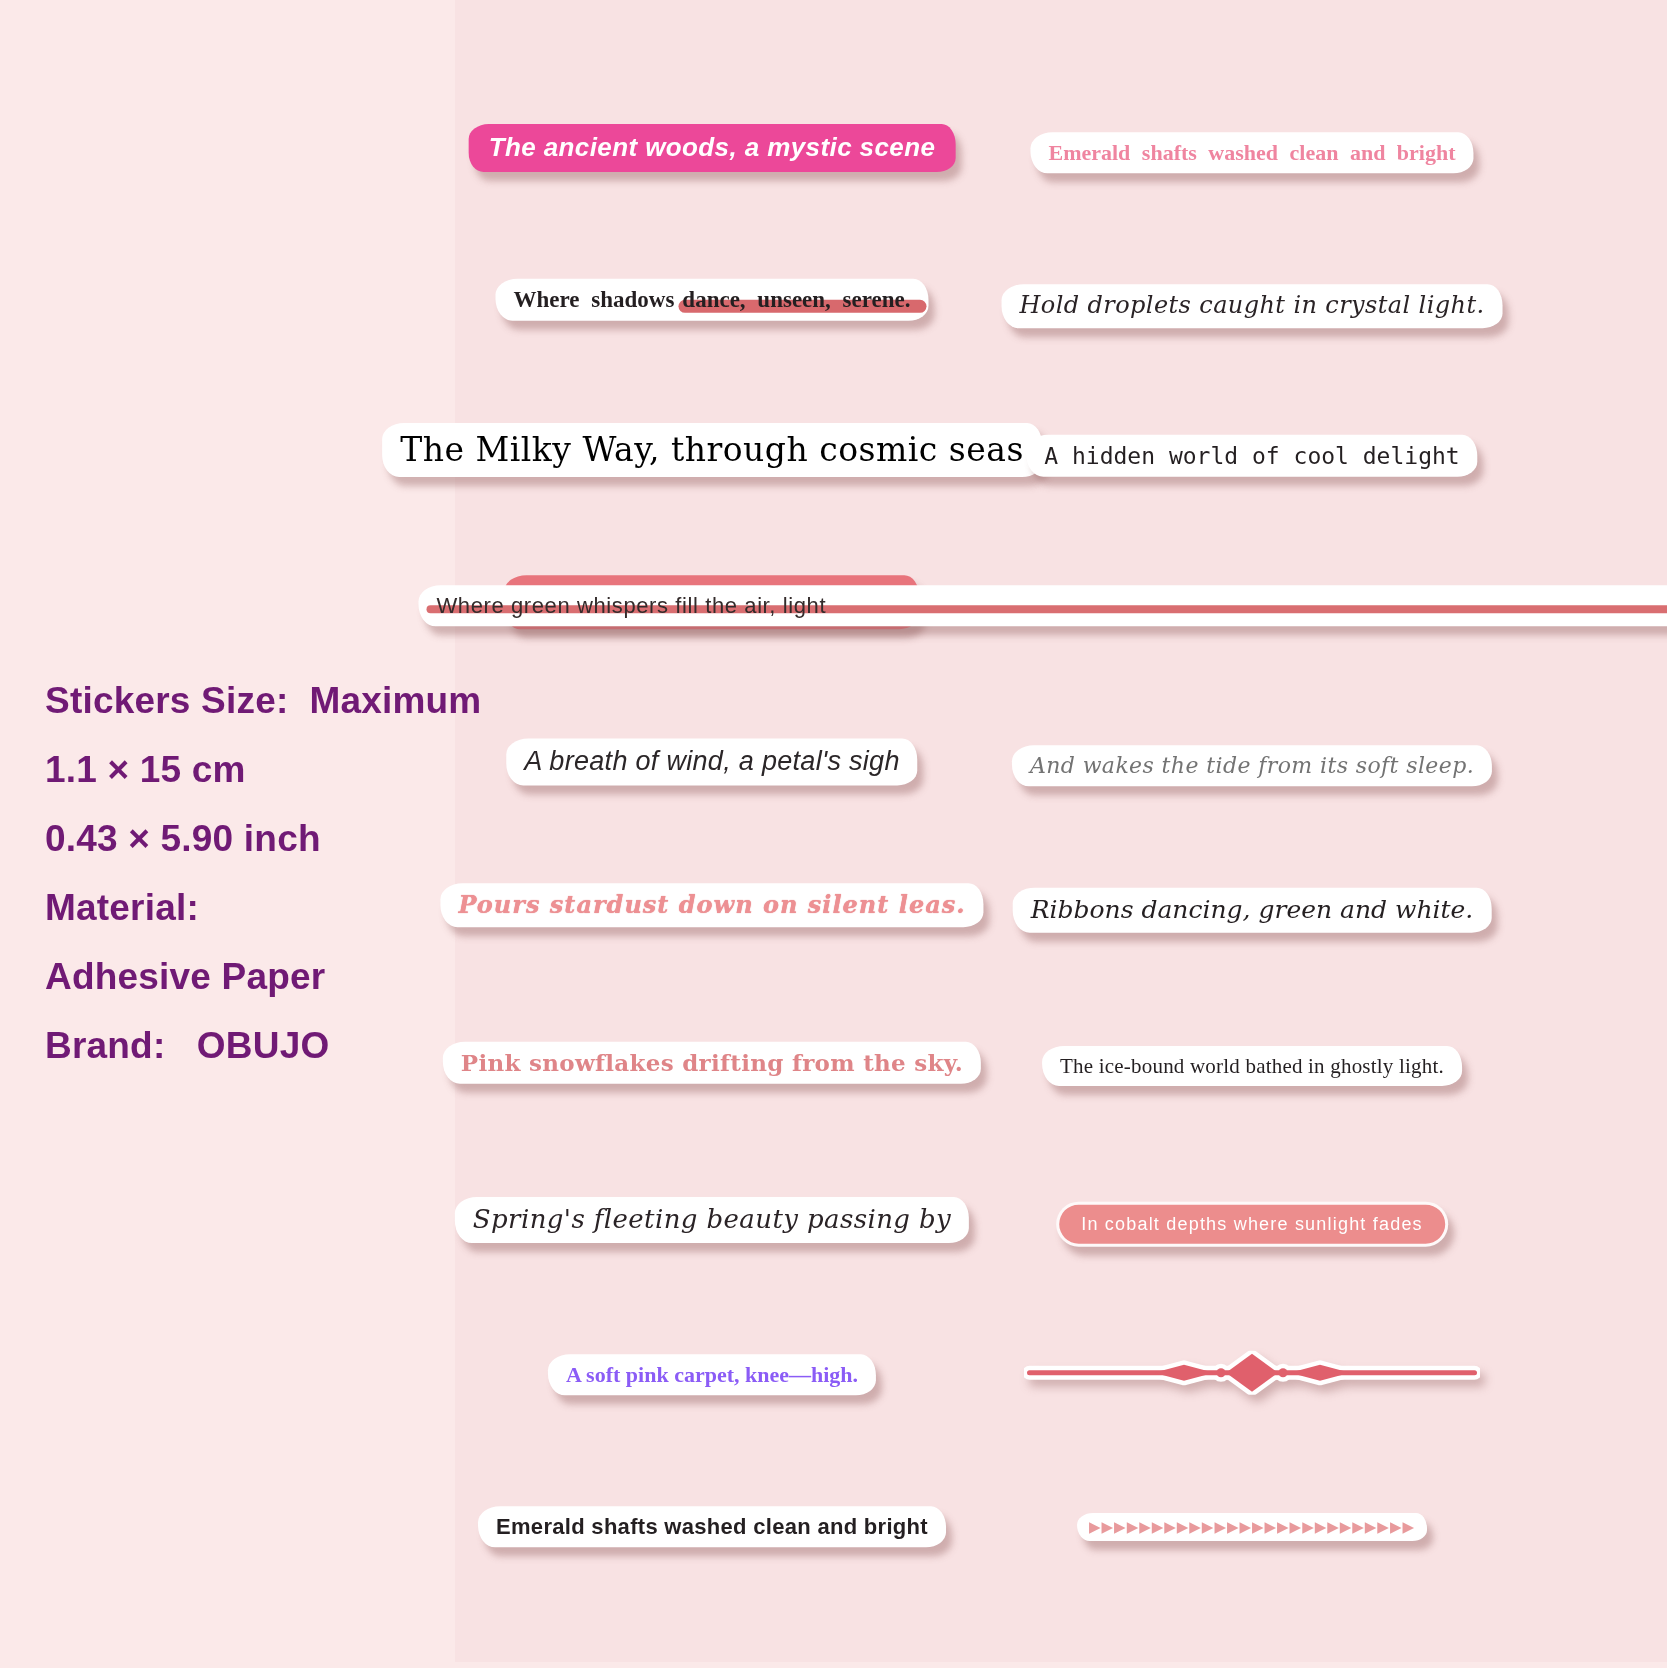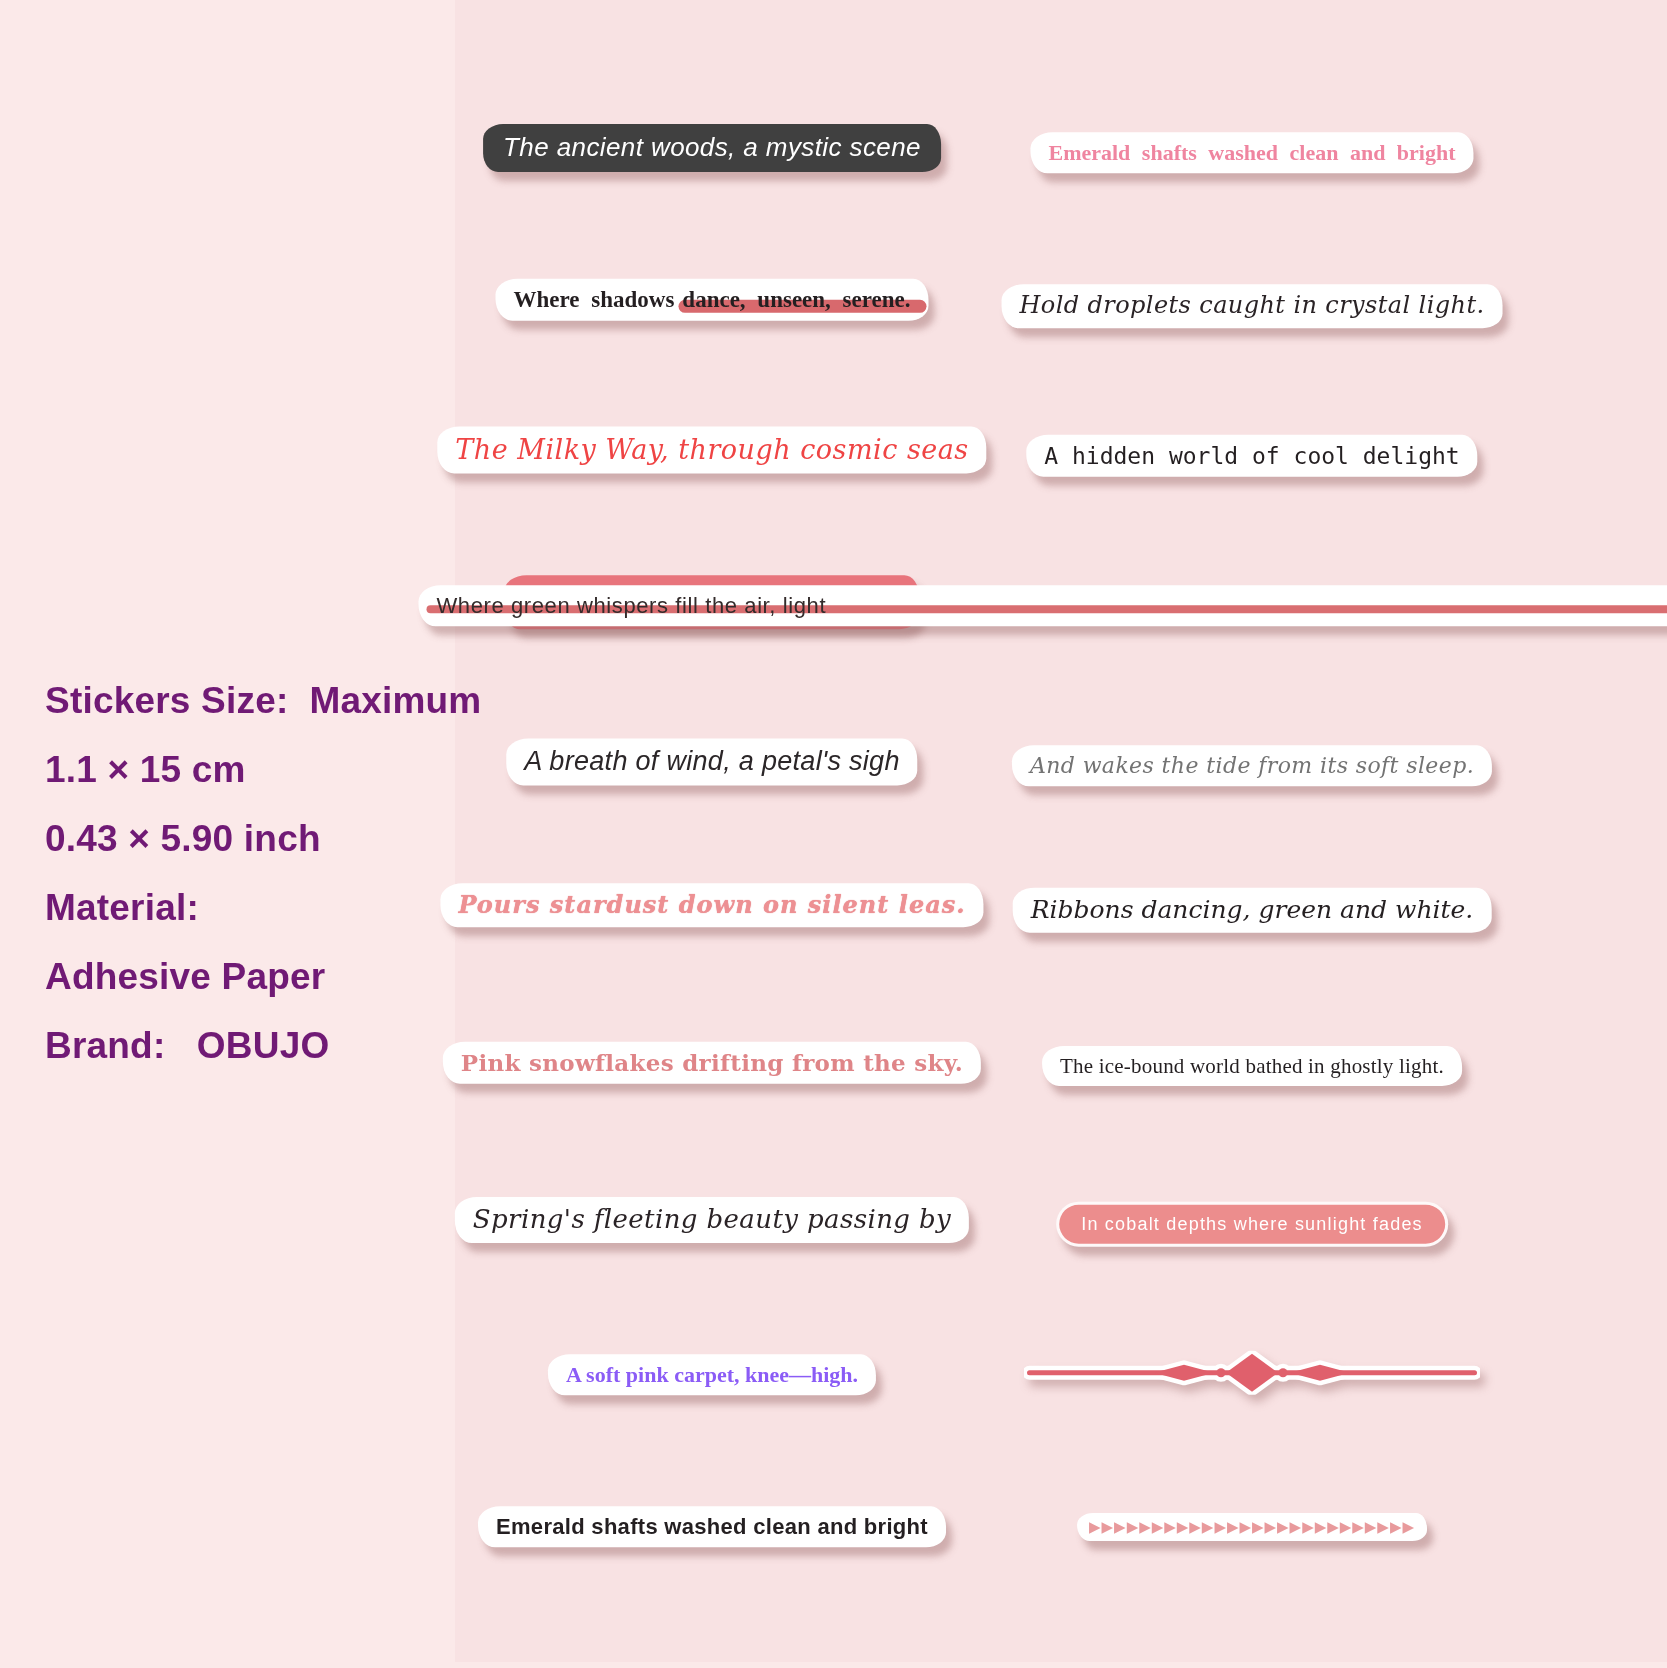--- a/index.html
+++ b/index.html
@@ -26,42 +26,42 @@
   }
   .colL{left:712px;}
   .colR{left:1252px;}
   .wb{
     background:#ffffff;
     padding:8px 18px;
     border-radius:22px 15px 20px 17px / 16px 21px 15px 22px;
     box-shadow:6px 9px 7px rgba(150,100,100,.42);
   }
   .pink-blob{
-    background:#404040;color:#ffffff;
+    background:#ec4899;color:#ffffff;
     padding:9px 20px;border-radius:20px 14px 19px 15px / 15px 20px 14px 19px;
     box-shadow:6px 9px 7px rgba(150,100,100,.42);
-    font-weight:400;font-style:italic;font-size:26px;letter-spacing:.4px;
+    font-weight:700;font-style:italic;font-size:26px;letter-spacing:.4px;
   }
   .red-blob{
     background:#e8747c;color:#ffffff;
     padding:9px 20px;border-radius:22px 15px 20px 16px / 16px 22px 15px 20px;
     box-shadow:6px 9px 7px rgba(150,100,100,.42);
     font-family:"Liberation Serif", serif;font-style:italic;font-weight:600;
     font-size:31px;letter-spacing:.5px;
   }
   .pill{
     background:#ec8d8d;color:#ffffff;
     border:3px solid rgba(255,255,255,.95);
     padding:9px 22px;border-radius:32px;
     box-shadow:6px 9px 7px rgba(150,100,100,.42);
     font-size:18px;letter-spacing:1.2px;
   }
   
   .serif-bold-under{font-family:Liberation Serif, serif;font-weight:700;color:#241f21;font-size:23px;word-spacing:6px;}
-  .script-fancy{font-family:"DejaVu Serif", serif;font-style:italic;color:#ef4444;font-size:27px;letter-spacing:.5px;}
+  .script-fancy{font-family:"DejaVu Serif", serif;color:#000000;font-size:33px;letter-spacing:.5px;}
   .hand-italic{font-style:italic;color:#2b2628;font-size:27px;letter-spacing:.3px;}
   .blackletter-pink{font-family:"DejaVu Serif", serif;font-weight:700;font-style:italic;color:#ed9093;font-size:24px;letter-spacing:1px;text-shadow:0 0 1px #e2797d;}
   .slab-pink{font-family:"DejaVu Serif", serif;font-weight:700;color:#df8588;font-size:23px;letter-spacing:.3px;}
   .script-fancy2{font-family:"DejaVu Serif", serif;font-style:italic;color:#2a2326;font-size:26px;letter-spacing:.4px;}
   .typewriter{font-family:Liberation Serif, serif;font-weight:700;color:#8b5cf6;font-size:22px;}
   .bold-sans{font-weight:700;color:#241f21;font-size:22px;letter-spacing:.3px;}
   .serif-pink{font-family:"Liberation Serif", serif;font-weight:700;color:#ef85a0;font-size:22px;word-spacing:6px;}
   .script-italic{font-family:"DejaVu Serif", serif;font-style:italic;color:#2a2326;font-size:24px;letter-spacing:.4px;}
   .mono{font-family:"DejaVu Sans Mono", monospace;color:#241f21;font-size:23px;}
   .hand-round{color:#332b2b;font-size:22px;letter-spacing:.6px;}

